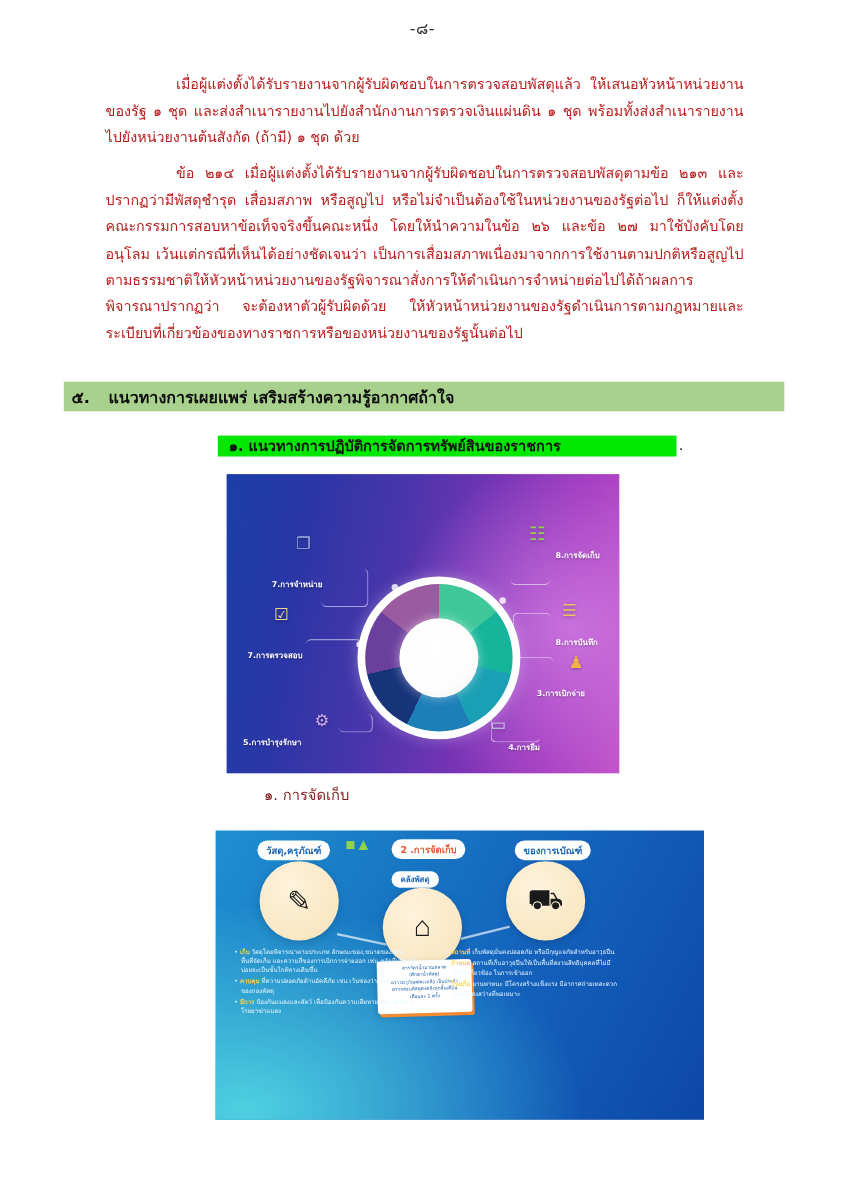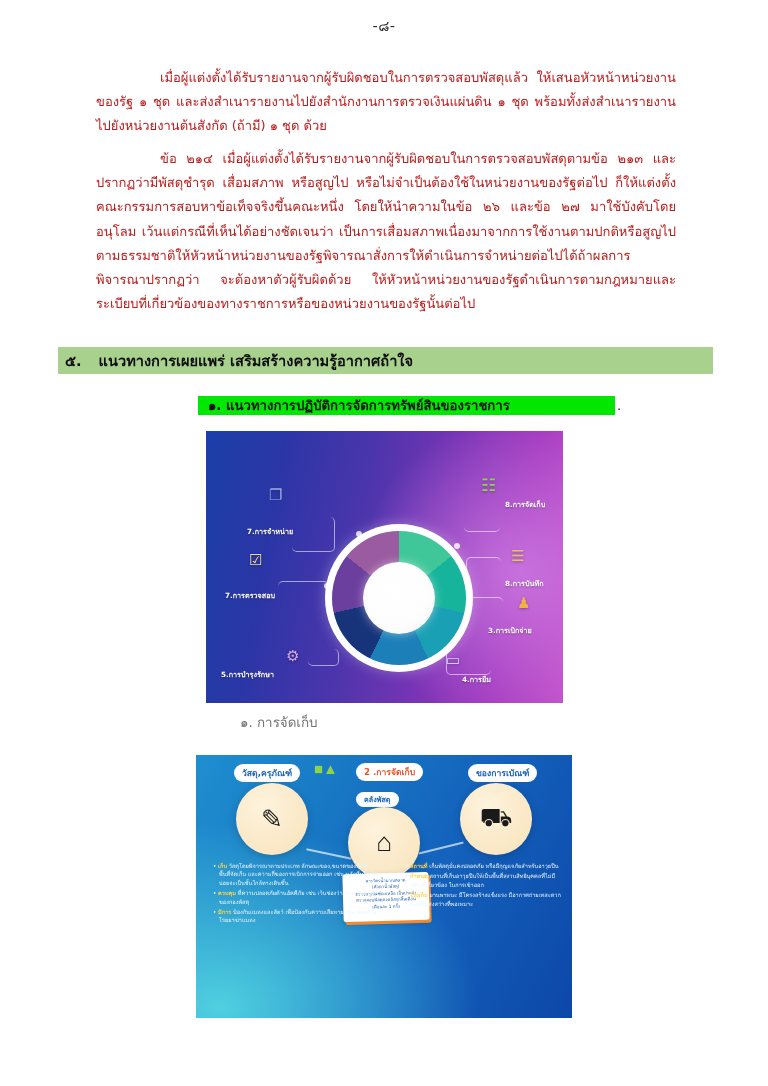--- a/index.html
+++ b/index.html
@@ -235,30 +235,30 @@
   .tk5 { left: 143px; top: 196px; }
   .tk6 { left: 118px; top: 152px; }
   .tk7 { left: 150px; top: 100px; }
 
   
   .img-caption {
     position: absolute;
     left: 240px;
     top: 712px;
     font-size: 13.4px;
-    color: #737373;
+    color: #7f1d1d;
     font-family: "DejaVu Sans", "Liberation Sans", sans-serif;
   }
 
   
   .info2 {
     position: absolute;
     left: 196px;
     top: 755px;
-    width: 376px;
+    width: 444px;
     height: 263px;
     overflow: hidden;
     background:
       radial-gradient(ellipse at 6% 96%, #4fd0e0 0%, rgba(79,208,224,0) 52%),
       linear-gradient(118deg, #1f8fd0 0%, #1878c4 30%, #1360bb 62%, #0d47a8 100%);
   }
   .pill {
     position: absolute;
     border-radius: 9px;
     font-size: 8.6px;

